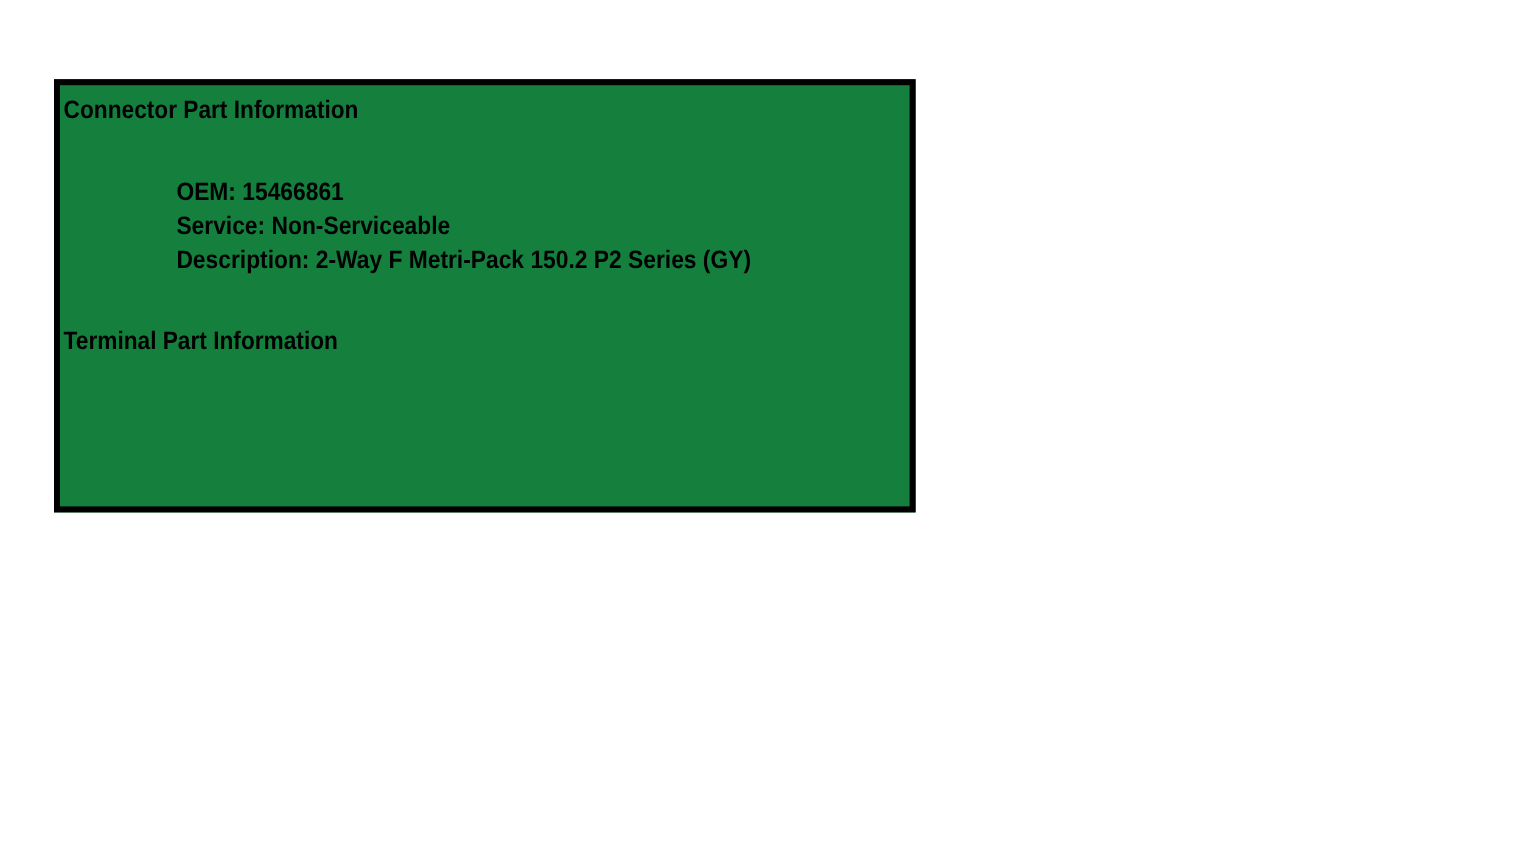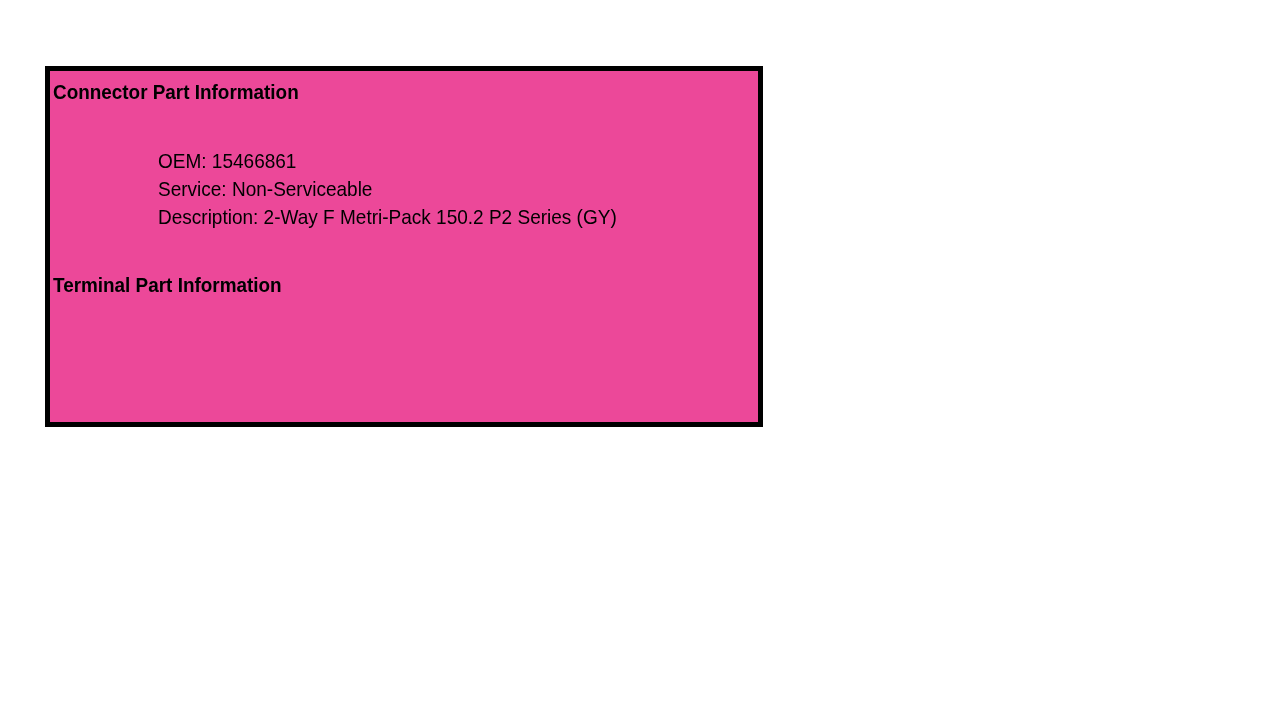--- a/index.html
+++ b/index.html
@@ -20,21 +20,21 @@
 
   
   #info-panel {
     position: absolute;
     left: 45px;
     top: 66px;
     width: 718px;   
     height: 361px;  
     box-sizing: border-box;
     border: 5px solid #000000;
-    background: #ec4899;
+    background: #15803d;
     overflow: hidden;
   }
 
   .panel-inner {
     position: relative;
     width: 100%;
     height: 100%;
   }
 
   
@@ -49,23 +49,23 @@
     transform: scaleX(0.90);
     transform-origin: left center;
   }
 
   #connector-heading { top: 9px; }
   #terminal-heading  { top: 202px; }
 
   
   .detail-block {
     position: absolute;
-    left: 108px;           
+    left: 97px;           
     font-size: 21px;
-    font-weight: normal;
+    font-weight: bold;
     line-height: 28px;
     white-space: nowrap;
   }
 
   #connector-details { top: 76px; }
   #terminal-details  { top: 269px; }
 
   .detail-line {
     display: block;
     height: 28px;

